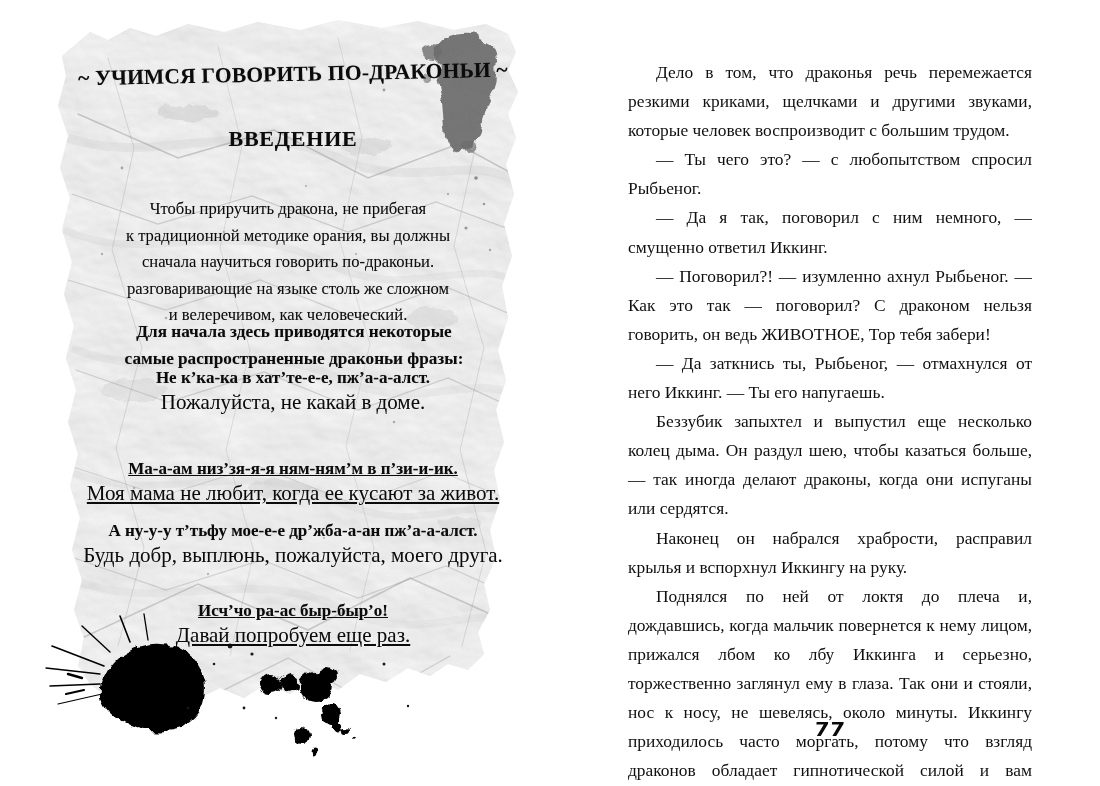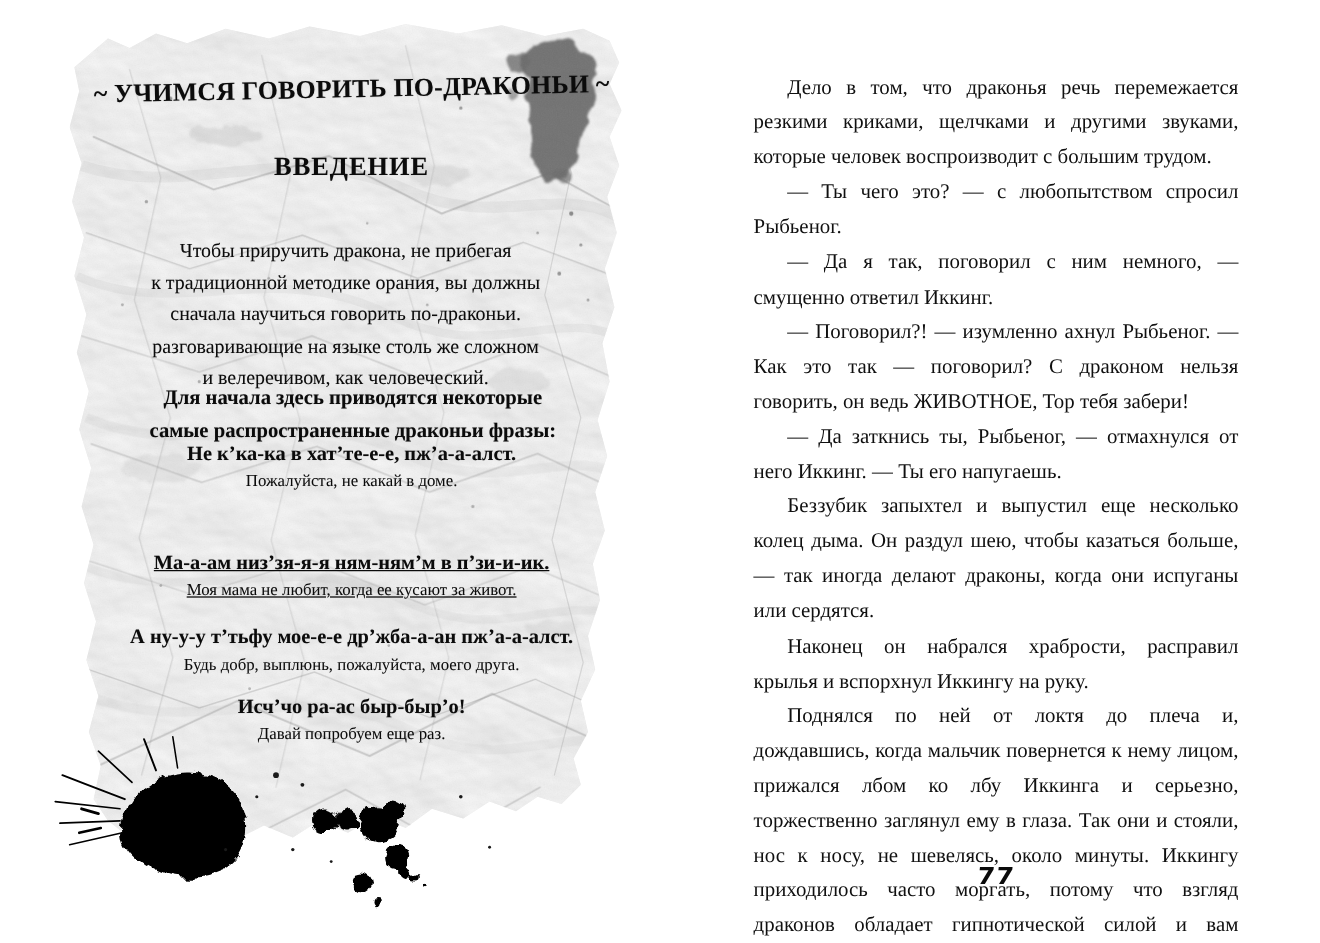--- a/index.html
+++ b/index.html
@@ -97,29 +97,29 @@
     text-align: center;
   }
   .phrase .drag {
     font-size: 17px;
     font-weight: bold;
     line-height: 25px;
     white-space: nowrap;
     text-shadow: 0 0 0.8px rgba(0,0,0,0.25);
   }
   .phrase .trans {
-    font-size: 14px;
+    font-size: 21px;
     line-height: 24px;
     white-space: nowrap;
     text-shadow: 0 0 0.6px rgba(0,0,0,0.15);
   }
   #phrase-1 { top: 347px; }
   #phrase-2 { top: 438px; text-decoration: underline; }
   #phrase-3 { top: 500px; }
-  #phrase-4 { top: 558px; }
+  #phrase-4 { top: 580px; text-decoration: underline; }
 
   
   #right-page {
     position: absolute;
     left: 628px;
     top: 58px;
     width: 404px;
     color: #101010;
   }
   .body-para {

